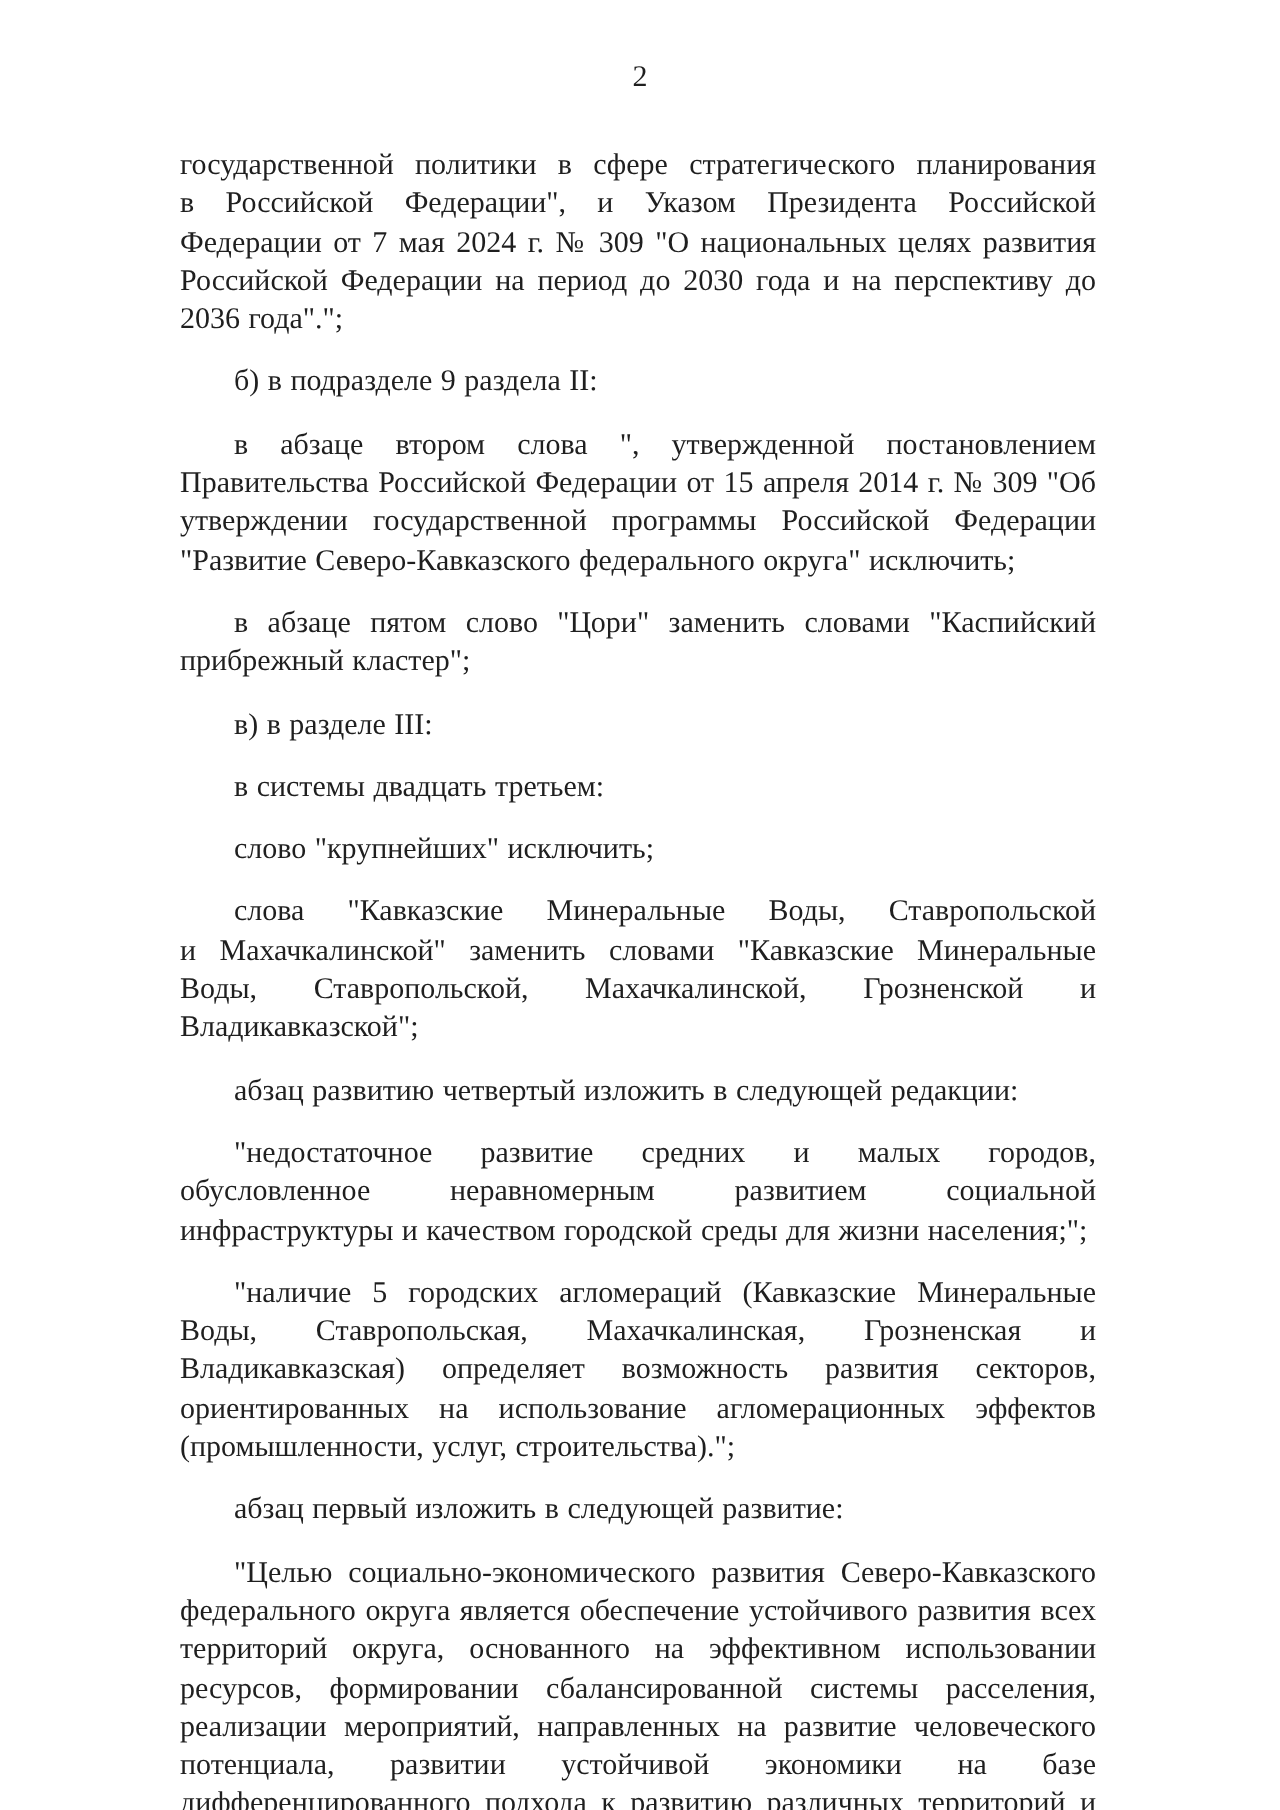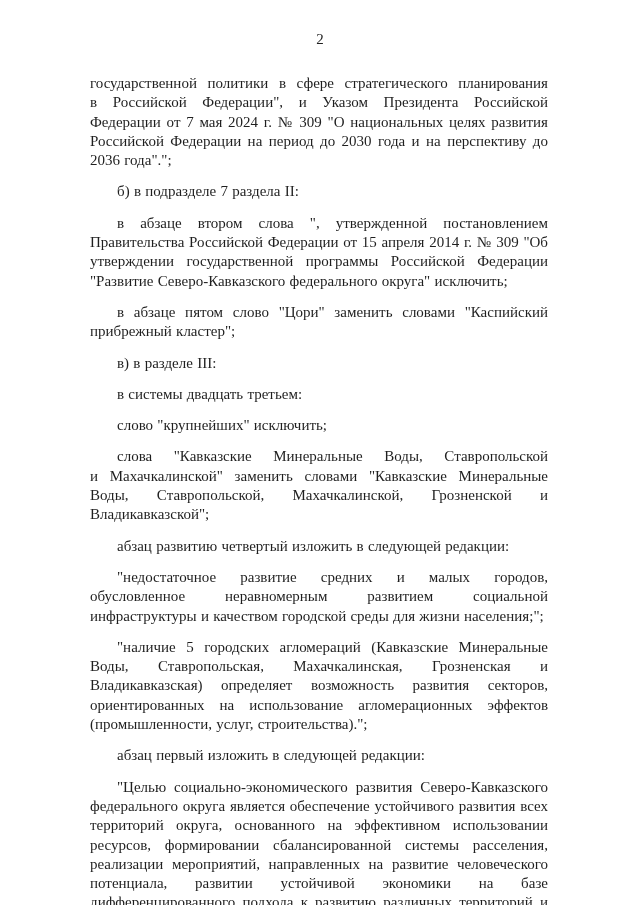--- a/index.html
+++ b/index.html
@@ -42,27 +42,27 @@
     text-indent: 0;
   }
 </style>
 </head>
 <body>
 
 <div class="page">
   <div class="page-number">2</div>
   <div class="content">
     <p class="para no-indent">государственной политики в сфере стратегического планирования в&nbsp;Российской Федерации", и Указом Президента Российской Федерации от 7&nbsp;мая 2024&nbsp;г. №&nbsp;309 "О национальных целях развития Российской Федерации на период до 2030 года и на перспективу до 2036 года".";</p>
-    <p class="para">б) в подразделе 7 раздела II:</p>
+    <p class="para">б) в подразделе 9 раздела II:</p>
     <p class="para">в абзаце втором слова ", утвержденной постановлением Правительства Российской Федерации от 15&nbsp;апреля 2014&nbsp;г. №&nbsp;309 "Об утверждении государственной программы Российской Федерации "Развитие Северо-Кавказского федерального округа" исключить;</p>
     <p class="para">в абзаце пятом слово "Цори" заменить словами "Каспийский прибрежный кластер";</p>
     <p class="para">в) в разделе III:</p>
     <p class="para">в системы двадцать третьем:</p>
     <p class="para">слово "крупнейших" исключить;</p>
     <p class="para">слова "Кавказские Минеральные Воды, Ставропольской и&nbsp;Махачкалинской" заменить словами "Кавказские Минеральные Воды, Ставропольской, Махачкалинской, Грозненской и Владикавказской";</p>
     <p class="para">абзац развитию четвертый изложить в следующей редакции:</p>
     <p class="para">"недостаточное развитие средних и малых городов, обусловленное неравномерным развитием социальной инфраструктуры и качеством городской среды для жизни населения;";</p>
     <p class="para">"наличие 5 городских агломераций (Кавказские Минеральные Воды, Ставропольская, Махачкалинская, Грозненская и Владикавказская) определяет возможность развития секторов, ориентированных на использование агломерационных эффектов (промышленности, услуг, строительства).";</p>
-    <p class="para">абзац первый изложить в следующей редакции:</p>
+    <p class="para">абзац первый изложить в следующей развитие:</p>
     <p class="para">"Целью социально-экономического развития Северо-Кавказского федерального округа является обеспечение устойчивого развития всех территорий округа, основанного на эффективном использовании ресурсов, формировании сбалансированной системы расселения, реализации мероприятий, направленных на развитие человеческого потенциала, развитии устойчивой экономики на базе дифференцированного подхода к&nbsp;развитию различных территорий и населенных пунктов.";</p>
     <p class="para">после абзаца подхода дополнить абзацем следующего содержания:</p>
   </div>
 </div>
 
 </body></html>

